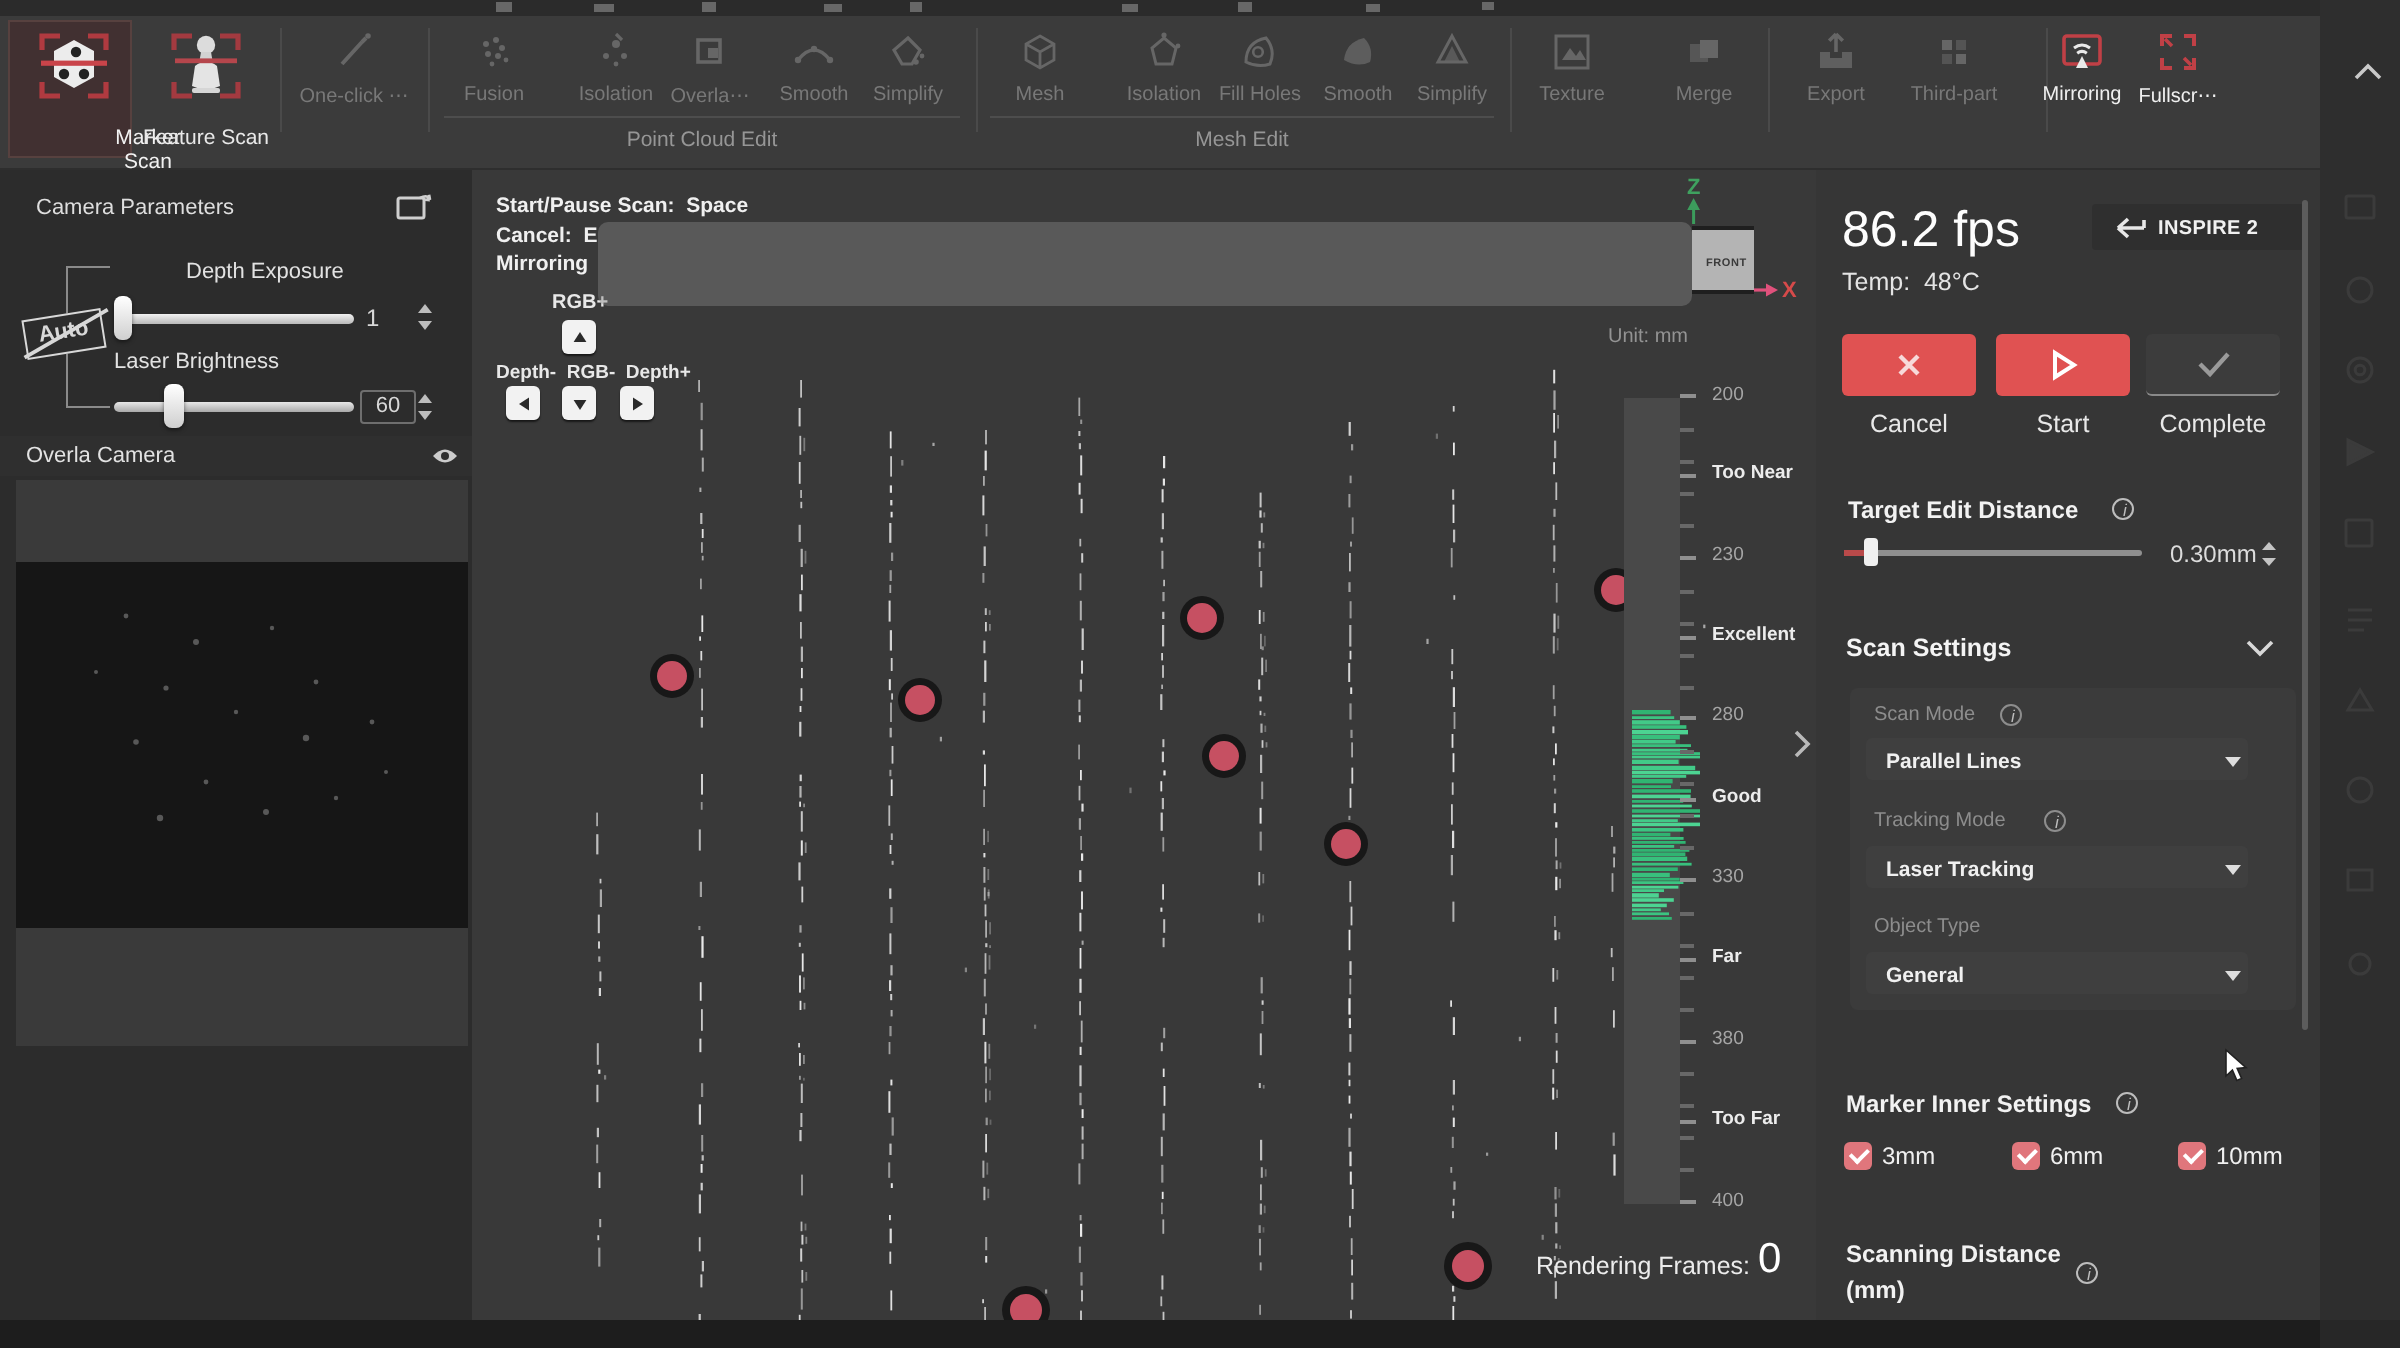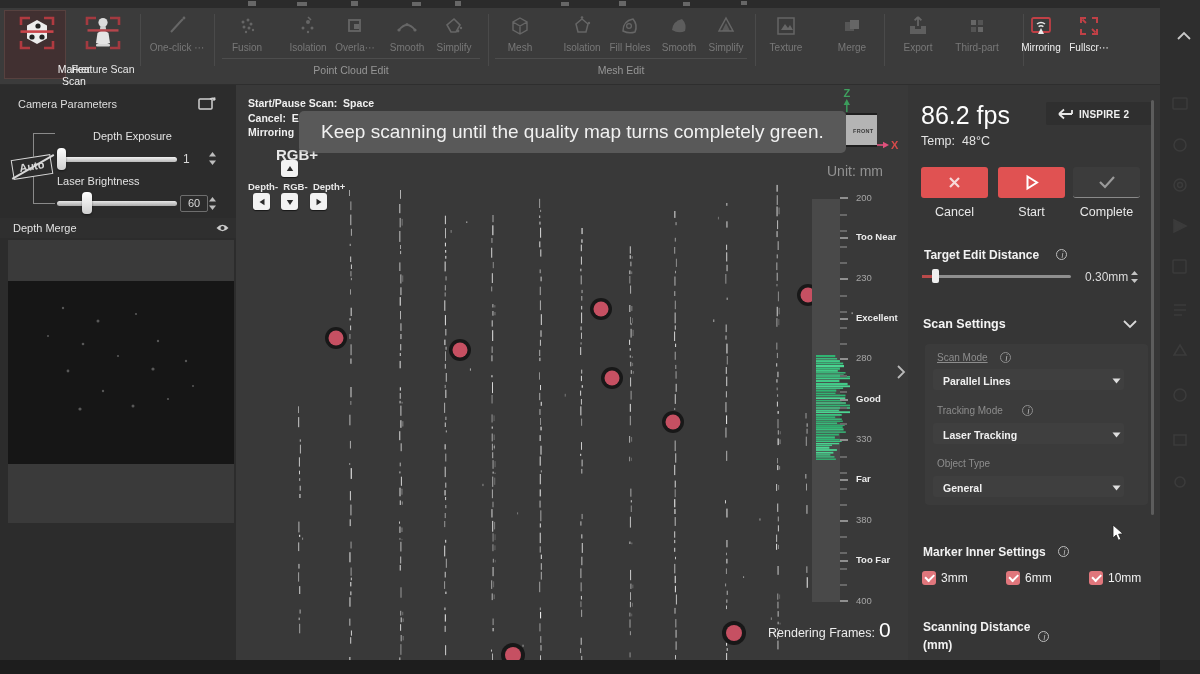--- a/index.html
+++ b/index.html
@@ -269,21 +269,21 @@
 
   <div class="abs" style="left:57px;top:201px;width:120px;height:4.5px;border-radius:3px;background:linear-gradient(#e8e8e8,#a9a9a9);"></div>
   <div class="abs" style="left:82px;top:192px;width:10px;height:22px;border-radius:4px;background:linear-gradient(#ffffff,#cfcfcf);box-shadow:0 1px 2px rgba(0,0,0,.5);"></div>
   <div class="abs" style="left:180px;top:195px;width:28px;height:17px;border:1px solid #6e6e6e;border-radius:2px;font-size:11px;color:#d8d8d8;text-align:center;line-height:15px;">60</div>
   <svg class="abs" style="left:208px;top:196px" width="9" height="15" viewBox="0 0 9 15">
       <path d="M4.5 1 L8 5.5 H1 Z" fill="#bdbdbd"></path>
       <path d="M4.5 14 L1 9.5 H8 Z" fill="#bdbdbd"></path>
     </svg>
 
   <div class="abs" style="left:0px;top:218px;width:236px;height:20px;background:#2f2f2f;"></div>
-  <div class="abs" style="left:13px;top:222px;font-size:11px;color:#e2e2e2;">Depth Merge</div>
+  <div class="abs" style="left:13px;top:222px;font-size:11px;color:#e2e2e2;">Overla Camera</div>
   <svg class="abs" style="left:216px;top:223px" width="13" height="10" viewBox="0 0 13 10">
       <path d="M0.5 5 Q6.5 -1.5 12.5 5 Q6.5 11.5 0.5 5 Z" fill="#cccccc"></path>
       <circle cx="6.5" cy="5" r="2" fill="#2f2f2f"></circle>
     </svg>
 
   <div class="abs" style="left:8px;top:240px;width:226px;height:283px;background:#3a3a3a;"></div>
   <div class="abs" id="depthprev" style="left:8px;top:281px;width:226px;height:183px;background:#161616;"></div>
   <svg class="abs" style="left:8px;top:281px" width="226" height="183" viewBox="0 0 226 183">
     <g fill="#585858">
       <circle cx="55" cy="27" r="1.2"></circle>
@@ -826,21 +826,21 @@
       <g transform="translate(277,570)">
           <circle r="12" fill="#181818"></circle>
           <circle r="8" fill="#c65062"></circle>
         </g>
     </g>
   </svg>
 
   <div class="abs" style="left:248px;top:97px;font-size:10.5px;color:#f0f0f0;font-weight:bold;">Start/Pause Scan:&nbsp; Space</div>
   <div class="abs" style="left:248px;top:112px;font-size:10.5px;color:#f0f0f0;font-weight:bold;">Cancel:&nbsp; E</div>
   <div class="abs" style="left:248px;top:126px;font-size:10.5px;color:#f0f0f0;font-weight:bold;">Mirroring</div>
-  <div class="abs" style="left:276px;top:146px;font-size:15px;color:#e8e8e8;font-weight:bold;">RGB+</div>
+  <div class="abs" style="left:276px;top:146px;font-size:10px;color:#e8e8e8;font-weight:bold;">RGB+</div>
   <div class="key" style="left:281px;top:160px;">
       <svg viewBox="0 0 10 10">
         <path d="M5 2 L8.2 7 H1.8 Z" fill="#2a2a2a"></path>
       </svg>
     </div>
   <div class="abs" style="left:248px;top:181px;font-size:9.5px;color:#e8e8e8;font-weight:bold;">Depth-&nbsp; RGB-&nbsp; Depth+</div>
   <div class="key" style="left:253px;top:193px;">
       <svg viewBox="0 0 10 10">
         <path d="M2.5 5 L7.5 1.8 V8.2 Z" fill="#2a2a2a"></path>
       </svg>
@@ -850,21 +850,20 @@
         <path d="M5 8 L1.8 3 H8.2 Z" fill="#2a2a2a"></path>
       </svg>
     </div>
   <div class="key" style="left:310px;top:193px;">
       <svg viewBox="0 0 10 10">
         <path d="M7.5 5 L2.5 1.8 V8.2 Z" fill="#2a2a2a"></path>
       </svg>
     </div>
 
   <div class="abs" style="left:299px;top:111px;width:547px;height:42px;border-radius:5px;background:rgba(134,134,134,0.42);"></div>
-  <div class="abs" style="left:321px;top:121px;font-size:19px;color:#f1f1f1;">Keep scanning until the quality map turns completely green.</div>
 
   <div class="abs" style="left:846px;top:113px;width:31px;height:34px;background:#b4b4b4;border-top:2.5px solid #1f1f1f;border-bottom:2.5px solid #1f1f1f;"></div>
   <svg class="abs" style="left:840px;top:86px" width="62" height="64" viewBox="0 0 62 64">
     <text x="3.5" y="11" font-size="11" fill="#3fa15f" font-weight="bold" font-family="Liberation Sans">Z</text>
     <line x1="6.8" y1="26" x2="6.8" y2="17" stroke="#3c9c5c" stroke-width="1.5"></line>
     <path d="M6.8 13 l-3.2 6 h6.4 Z" fill="#3c9c5c"></path>
     <line x1="37" y1="59" x2="45" y2="59" stroke="#e0517c" stroke-width="1.6"></line>
     <path d="M49 59 l-6 -3.2 v6.4 Z" fill="#e0517c"></path>
     <text x="51" y="62.5" font-size="11" fill="#d64a4a" font-weight="bold" font-family="Liberation Sans">X</text>
     <text x="13" y="47" font-size="5.5" fill="#3b3b3b" font-weight="bold" font-family="Liberation Sans" letter-spacing="0.3">FRONT</text>
@@ -955,21 +954,21 @@
   <div class="mtick" style="top:407px;"></div>
   <div class="mtick" style="top:423px;"></div>
   <div class="mtick" style="top:456px;"></div>
   <div class="mtick" style="top:472px;"></div>
   <div class="mtick" style="top:488px;"></div>
   <div class="mtick" style="top:504px;"></div>
   <div class="mtick" style="top:536px;"></div>
   <div class="mtick" style="top:552px;"></div>
   <div class="mtick" style="top:568px;"></div>
   <div class="mtick" style="top:584px;"></div>
-  <div class="abs" style="left:827px;top:163px;font-size:14px;color:#939393;">Unit: mm</div>
+  <div class="abs" style="left:804px;top:163px;font-size:10px;color:#939393;">Unit: mm</div>
 
   <svg class="abs" style="left:896px;top:364px" width="10" height="16" viewBox="0 0 10 16">
       <path d="M2 2 L8 8 L2 14" stroke="#b9b9b9" stroke-width="1.8" fill="none"></path>
     </svg>
 
   <div class="abs" style="left:768px;top:626px;font-size:12.5px;color:#ececec;">Rendering Frames:</div>
   <div class="abs" style="left:879px;top:618px;font-size:21px;color:#ffffff;">0</div>
 
   <div class="abs" id="rightpanel" style="left:908px;top:85px;width:252px;height:578px;background:#363636;"></div>
 
@@ -1010,21 +1009,21 @@
       <path d="M4.5 1 L8 5 H1 Z" fill="#c4c4c4"></path>
       <path d="M4.5 13 L1 9 H8 Z" fill="#c4c4c4"></path>
     </svg>
 
   <div class="abs" style="left:923px;top:317px;font-size:12.5px;color:#f4f4f4;font-weight:bold;">Scan Settings</div>
   <svg class="abs" style="left:1122px;top:319px" width="16" height="10" viewBox="0 0 16 10">
       <path d="M2 2 L8 8 L14 2" stroke="#d8d8d8" stroke-width="1.8" fill="none"></path>
     </svg>
 
   <div class="abs" style="left:925px;top:344px;width:223px;height:161px;background:#3b3b3b;border-radius:4px;"></div>
-  <div class="abs" style="left:937px;top:352px;font-size:10px;color:#8d8d8d;text-decoration:underline;">Scan Mode</div>
+  <div class="abs" style="left:937px;top:352px;font-size:10px;color:#8d8d8d;">Scan Mode</div>
   <div class="info" style="left:1000px;top:352px;border-color:#8d8d8d;"></div>
   <div class="abs" style="left:933px;top:369px;width:191px;height:21px;background:#3f3f3f;border-radius:3px;"></div>
   <div class="abs" style="left:943px;top:374.5px;font-size:10.5px;color:#f0f0f0;font-weight:bold;">Parallel Lines</div>
   <svg class="abs" style="left:1112px;top:378px" width="9" height="6" viewBox="0 0 9 6">
       <path d="M0.5 0.5 L4.5 5.5 L8.5 0.5 Z" fill="#dedede"></path>
     </svg>
 
   <div class="abs" style="left:937px;top:405px;font-size:10px;color:#8d8d8d;">Tracking Mode</div>
   <div class="info" style="left:1022px;top:405px;border-color:#8d8d8d;"></div>
   <div class="abs" style="left:933px;top:423px;width:191px;height:21px;background:#3f3f3f;border-radius:3px;"></div>

